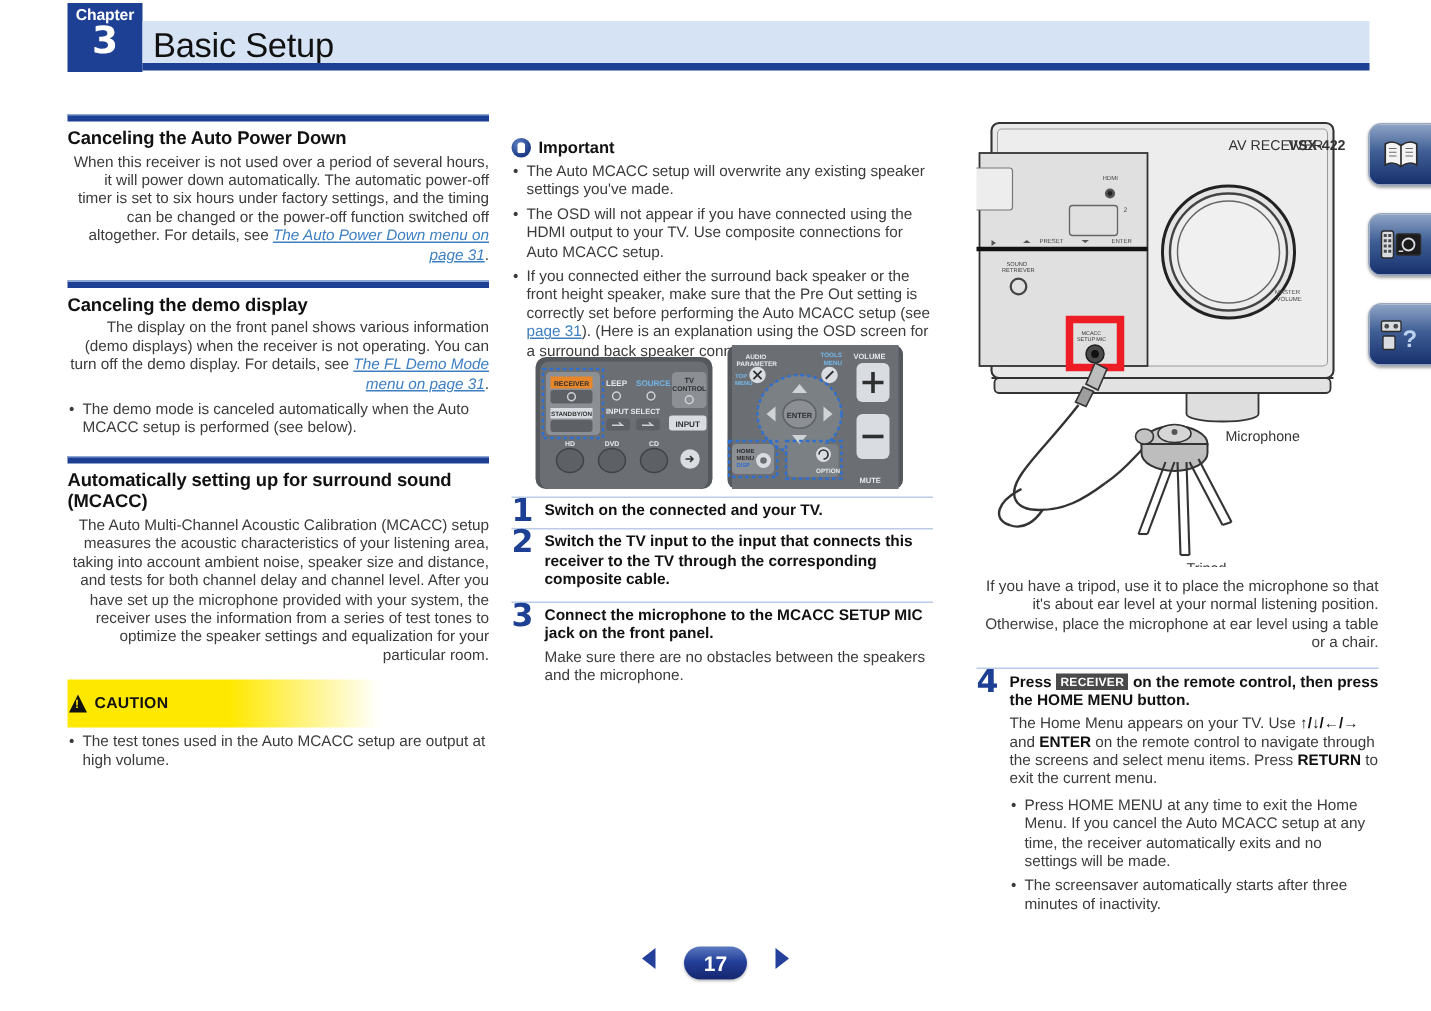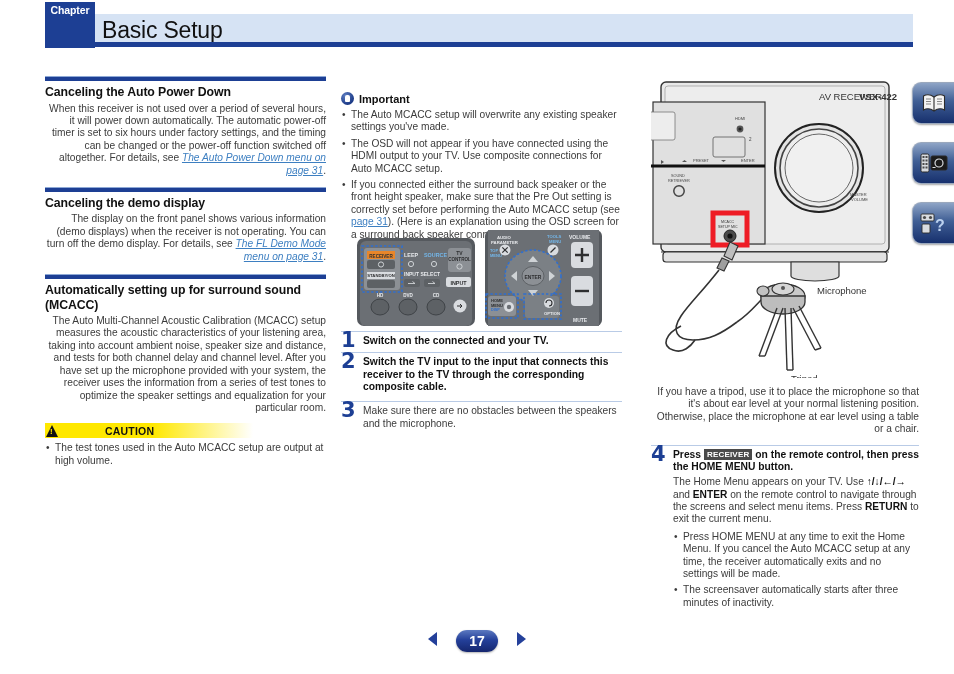--- a/index.html
+++ b/index.html
@@ -10,21 +10,21 @@
     color:#231f20;
     overflow:hidden;
     position:relative;
   }
   .page{position:relative;width:954px;height:674px;}
 
   
   .chapter-tab{
     position:absolute;left:45px;top:2px;width:50px;height:46px;
     background:#1d3f94;
-    display:flex;flex-direction:column;align-items:center;gap:40px;
+    display:flex;flex-direction:column;align-items:center;
   }
   .chapter-word{
     color:#ffffff;font-size:10.5px;font-weight:bold;letter-spacing:-.1px;
     margin-top:3px;line-height:11px;
   }
   .chapter-num{
     color:#ffffff;font-size:25px;font-weight:bold;line-height:24px;margin-top:-1px;
     font-family:"DejaVu Sans", sans-serif;
   }
   .title-band{
@@ -56,23 +56,23 @@
     font-size:10.2px;line-height:12.4px;color:#3b3b3b;
     padding-left:10px;position:relative;margin-bottom:4px;
   }
   ul.bullets li:before{
     content:"\2022";position:absolute;left:1px;top:0;color:#3b3b3b;
   }
   b.em{color:#111;font-weight:bold;}
 
   
   .caution-bar{
-    position:relative;height:15px;width:208px;margin-bottom:4px;
+    position:relative;height:32px;width:208px;margin-bottom:4px;
     background:linear-gradient(to right,#ffe800 0%,#ffe800 52%,#ffffff 100%);
-    display:flex;align-items:center;gap:42px;
+    display:flex;align-items:center;
   }
   .caution-tri{
     width:0;height:0;border-left:6.5px solid transparent;border-right:6.5px solid transparent;
     border-bottom:12px solid #111;margin-left:1px;position:relative;
   }
   .caution-tri:after{
     content:"!";position:absolute;left:-2px;top:3px;color:#ffe800;font-size:8px;
     font-weight:bold;line-height:8px;
   }
   .caution-label{font-size:10.5px;font-weight:bold;margin-left:5px;color:#111;letter-spacing:.2px;}
@@ -145,20 +145,23 @@
 
   <div class="col" style="left:45px;top:76px;width:281px;">
 
     <div class="sec-rule"></div>
     <h2 class="sec">Canceling the Auto Power Down</h2>
     <p class="body"><span>When this receiver is not used over a period of several hours, it will power down automatically. The automatic power-off timer is set to six hours under factory settings, and the timing can be changed or the power-off function switched off altogether. For details, see </span><a class="lnk" href="#">The Auto Power Down menu on page 31</a><span>.</span></p>
 
     <div class="sec-rule" style="margin-top:10px;"></div>
     <h2 class="sec">Canceling the demo display</h2>
     <p class="body" style="margin-bottom:5px;"><span>The display on the front panel shows various information (demo displays) when the receiver is not operating. You can turn off the demo display. For details, see </span><a class="lnk" href="#">The FL Demo Mode menu on page 31</a><span>.</span></p>
+    <ul class="bullets">
+      <li>The demo mode is canceled automatically when the Auto MCACC setup is performed (see below).</li>
+    </ul>
 
     <div class="sec-rule" style="margin-top:11px;"></div>
     <h2 class="sec">Automatically setting up for surround sound (MCACC)</h2>
     <p class="body" style="margin-bottom:9px;">The Auto Multi-Channel Acoustic Calibration (MCACC) setup measures the acoustic characteristics of your listening area, taking into account ambient noise, speaker size and distance, and tests for both channel delay and channel level. After you have set up the microphone provided with your system, the receiver uses the information from a series of test tones to optimize the speaker settings and equalization for your particular room.</p>
 
     <div class="caution-bar">
       <div class="caution-tri"></div>
       <div class="caution-label">CAUTION</div>
     </div>
     <ul class="bullets">
@@ -286,20 +289,21 @@
       <p class="step-title">Switch on the connected and your TV.</p>
     </div>
     <div class="step-rule" style="margin-top:5px;"></div>
     <div class="step">
       <span class="step-num">2</span>
       <p class="step-title">Switch the TV input to the input that connects this receiver to the TV through the corresponding composite cable.</p>
     </div>
     <div class="step-rule" style="margin-top:8px;"></div>
     <div class="step">
       <span class="step-num">3</span>
+      <p class="step-title">Connect the microphone to the MCACC SETUP MIC jack on the front panel.</p>
       <p class="step-body">Make sure there are no obstacles between the speakers and the microphone.</p>
     </div>
   </div>
 
   <div class="illus" style="left:651px;top:78px;">
     <svg width="262" height="300" viewBox="0 0 262 300">
 
       <rect x="10" y="4" width="228" height="170" rx="5" fill="#e9e9e9" stroke="#333" stroke-width="1.4"></rect>
       <rect x="14" y="8" width="220" height="158" rx="3" fill="#ededed" stroke="#9a9a9a" stroke-width=".7"></rect>
 

